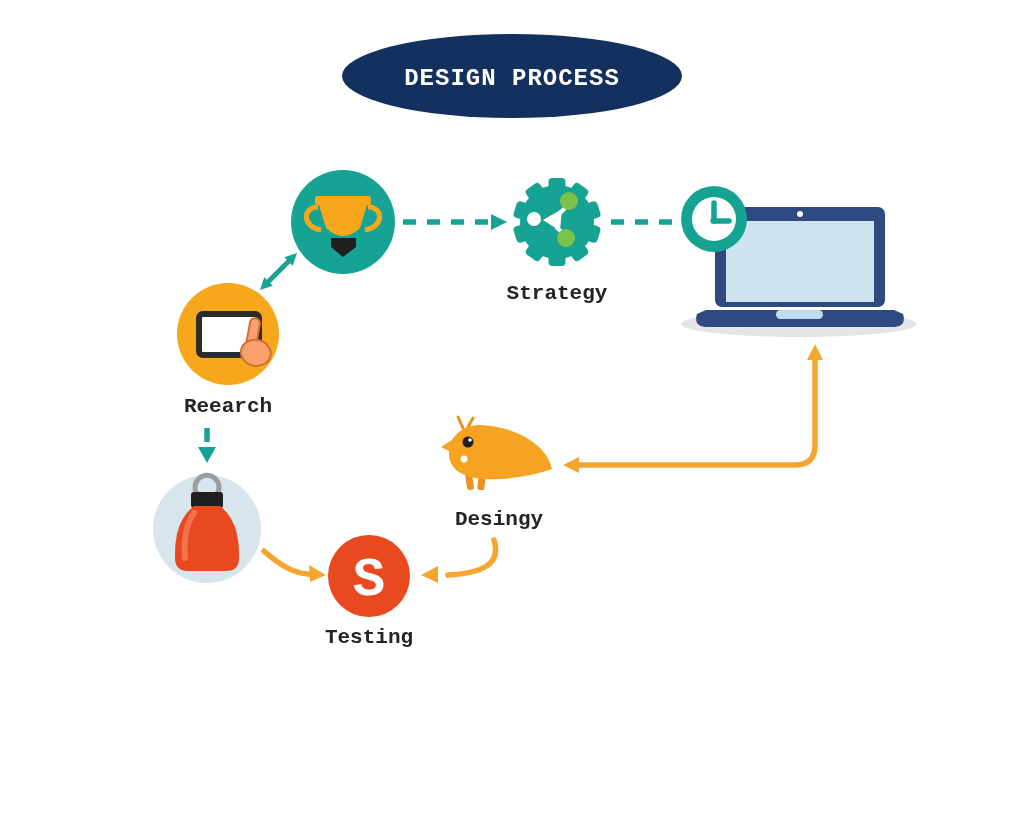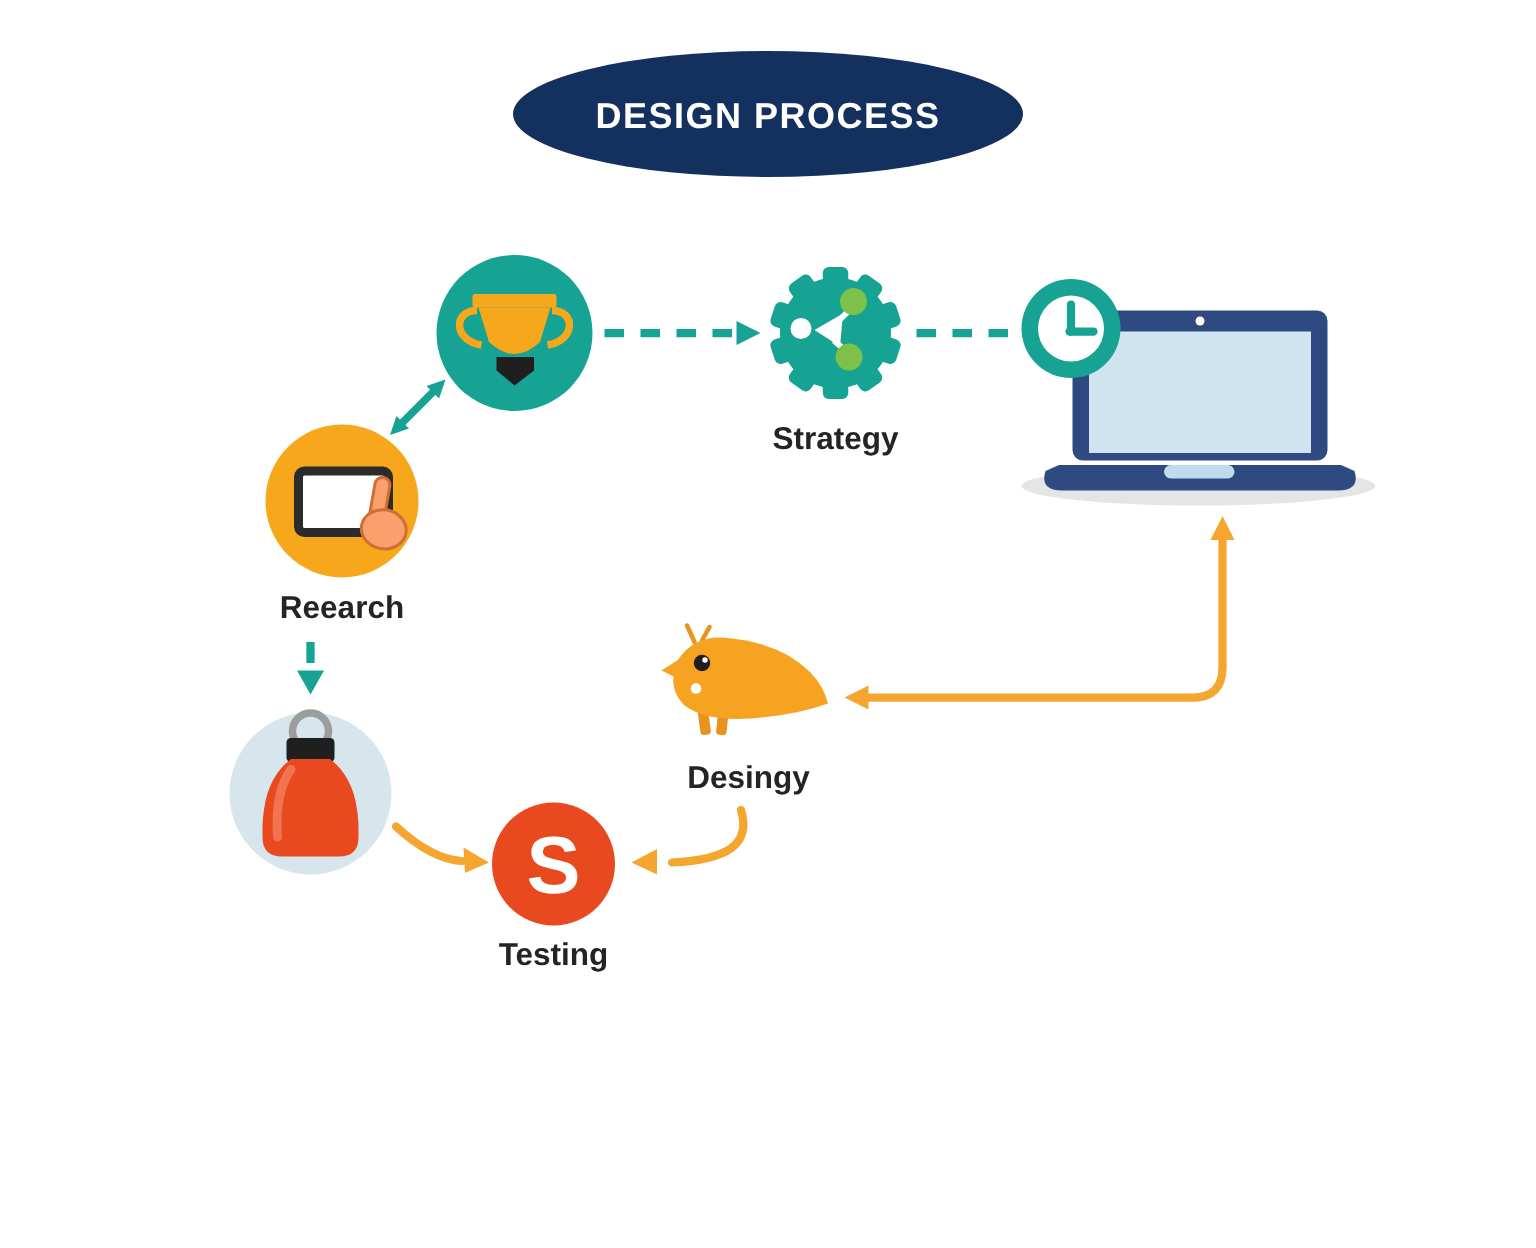--- a/index.html
+++ b/index.html
@@ -1,17 +1,17 @@
 <!DOCTYPE html>
 <html style="--teal: #16a393; --navy: #14305e; --yellow: #f7a71c; --green: #7cc149; --red: #e8491f; --orange: #f4a62f; --light-blue: #d6e6ec; --laptop-navy: #2e4a80; --screen-blue: #cfe4ef; --notch-blue: #bedcee; --shadow-gray: #e4e5e6; --label-dark: #242424; --hand-fill: #f9a06c; --hand-stroke: #cf6f35; --gray-handle: #9d9d9d; --bottle-highlight: #f2734d; --bird-orange: #f5a321; --leg-orange: #e8931f;"><head>
 <meta charset="utf-8">
 <style>
   html,body{margin:0;padding:0;background:#ffffff;}
   .stage{position:relative;width:1024px;height:832px;background:#fff;overflow:hidden;
-         font-family:Liberation Sans, sans-serif;}
+         font-family:Liberation Mono, monospace;}
   svg{position:absolute;left:0;top:0;}
   
   .f-teal{fill:var(--teal)}
   .f-navy{fill:var(--navy)}
   .f-yellow{fill:var(--yellow)}
   .f-green{fill:var(--green)}
   .f-red{fill:var(--red)}
   .f-orange{fill:var(--orange)}
   .f-lightblue{fill:var(--light-blue)}
   .f-laptop{fill:var(--laptop-navy)}

